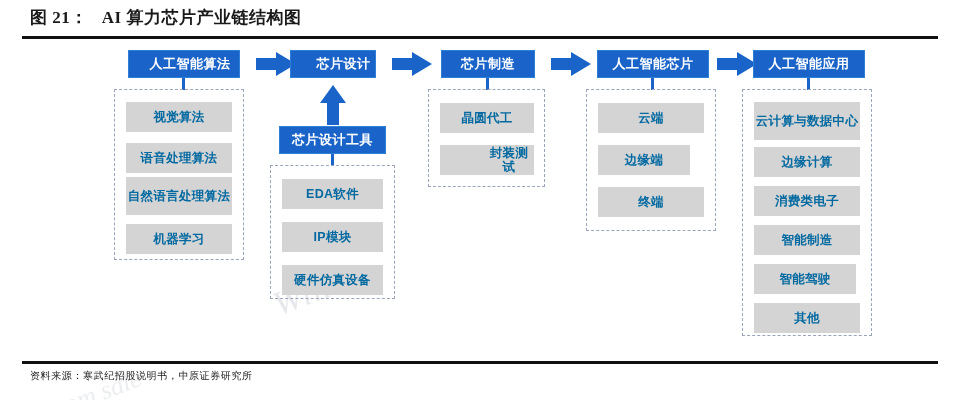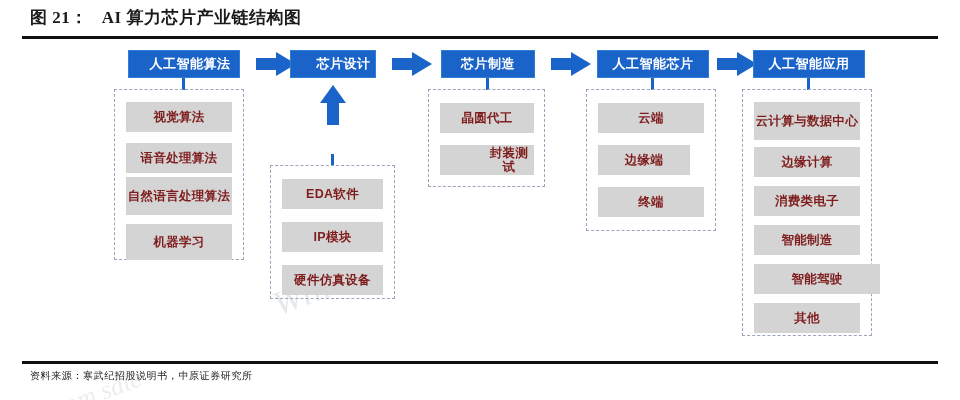--- a/index.html
+++ b/index.html
@@ -115,21 +115,21 @@
   .dash-box {
     position: absolute;
     border: 1.4px dashed #9aa4bb;
     background: transparent;
     box-sizing: border-box;
   }
 
   .item-box {
     position: absolute;
     background: #d4d4d4;
-    color: #7f1d1d;
+    color: #0369a1;
     font-size: 12.5px;
     font-weight: bold;
     display: flex;
     align-items: center;
     justify-content: center;
     text-align: center;
     line-height: 1.15;
     box-sizing: border-box;
     letter-spacing: 0.3px;
   }
@@ -199,34 +199,35 @@
   <div class="watermark2">om sale</div>
 
   <div id="diagram">
 
     <div class="head-box" style="left:128px; top:50px; width:112px;padding-left:12px;">人工智能算法</div>
     <div class="stub" style="left:182px; top:78px; height:12px;"></div>
     <div class="dash-box" style="left:114px; top:89px; width:130px; height:171px;"></div>
     <div class="item-box" style="left:126px; top:102px; width:106px; height:30px;">视觉算法</div>
     <div class="item-box" style="left:126px; top:143px; width:106px; height:30px;">语音处理算法</div>
     <div class="item-box" style="left:126px; top:177px; width:106px; height:38px;">自然语言处理算法</div>
-    <div class="item-box" style="left:126px; top:224px; width:106px; height:36px;">机器学习</div>
+    <div class="item-box" style="left:126px; top:224px; width:106px; height:30px;">机器学习</div>
 
     <div class="arrow-right" style="left:256px; top:52px;">
       <div class="shaft"></div>
       <div class="head"></div>
     </div>
 
     <div class="head-box" style="left:290px; top:50px; width:86px;padding-left:21px;">芯片设计</div>
 
     <div class="arrow-up" style="left:320px; top:85px;">
       <div class="head"></div>
       <div class="shaft"></div>
     </div>
 
+    <div class="head-box" style="left:279px; top:126px; width:107px;">芯片设计工具</div>
     <div class="stub" style="left:331px; top:154px; height:12px;"></div>
     <div class="dash-box" style="left:270px; top:165px; width:125px; height:134px;"></div>
     <div class="item-box" style="left:282px; top:179px; width:101px; height:30px;">EDA软件</div>
     <div class="item-box" style="left:282px; top:222px; width:101px; height:30px;">IP模块</div>
     <div class="item-box" style="left:282px; top:265px; width:101px; height:30px;">硬件仿真设备</div>
 
     <div class="arrow-right" style="left:392px; top:52px;">
       <div class="shaft"></div>
       <div class="head"></div>
     </div>
@@ -254,20 +255,20 @@
       <div class="head"></div>
     </div>
 
     <div class="head-box" style="left:753px; top:50px; width:112px;">人工智能应用</div>
     <div class="stub" style="left:807px; top:78px; height:12px;"></div>
     <div class="dash-box" style="left:742px; top:89px; width:130px; height:247px;"></div>
     <div class="item-box" style="left:754px; top:102px; width:106px; height:38px;">云计算与数据中心</div>
     <div class="item-box" style="left:754px; top:147px; width:106px; height:30px;">边缘计算</div>
     <div class="item-box" style="left:754px; top:186px; width:106px; height:30px;">消费类电子</div>
     <div class="item-box" style="left:754px; top:225px; width:106px; height:30px;">智能制造</div>
-    <div class="item-box" style="left:754px; top:264px; width:126px; height:30px;">智能驾驶</div>
+    <div class="item-box" style="left:754px; top:264px; width:102px; height:30px;">智能驾驶</div>
     <div class="item-box" style="left:754px; top:303px; width:106px; height:30px;">其他</div>
 
   </div>
 
   <div class="source-note">资料来源：寒武纪招股说明书，中原证券研究所</div>
 
 </div>
 
 </body></html>

